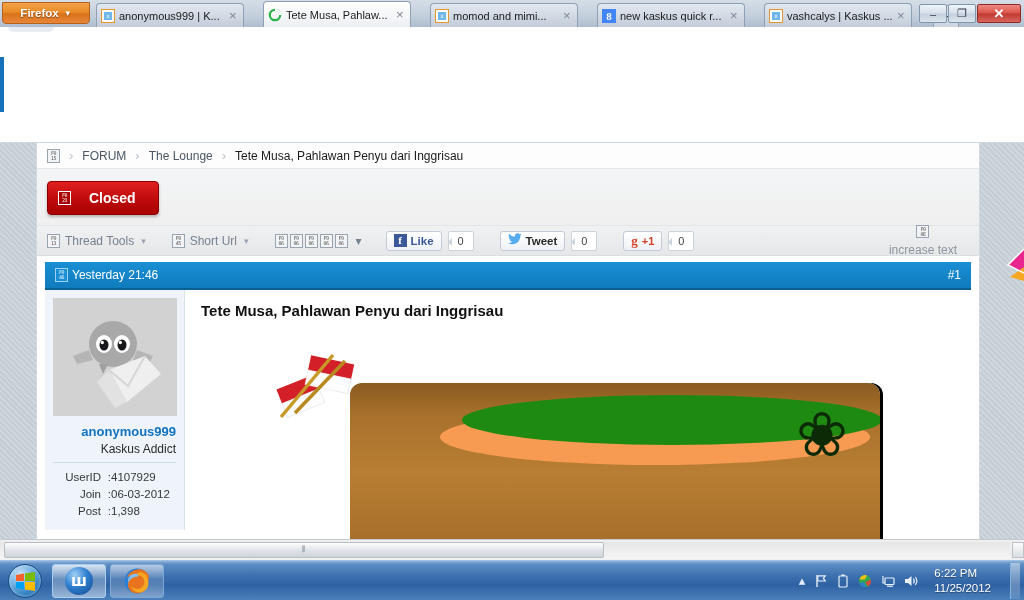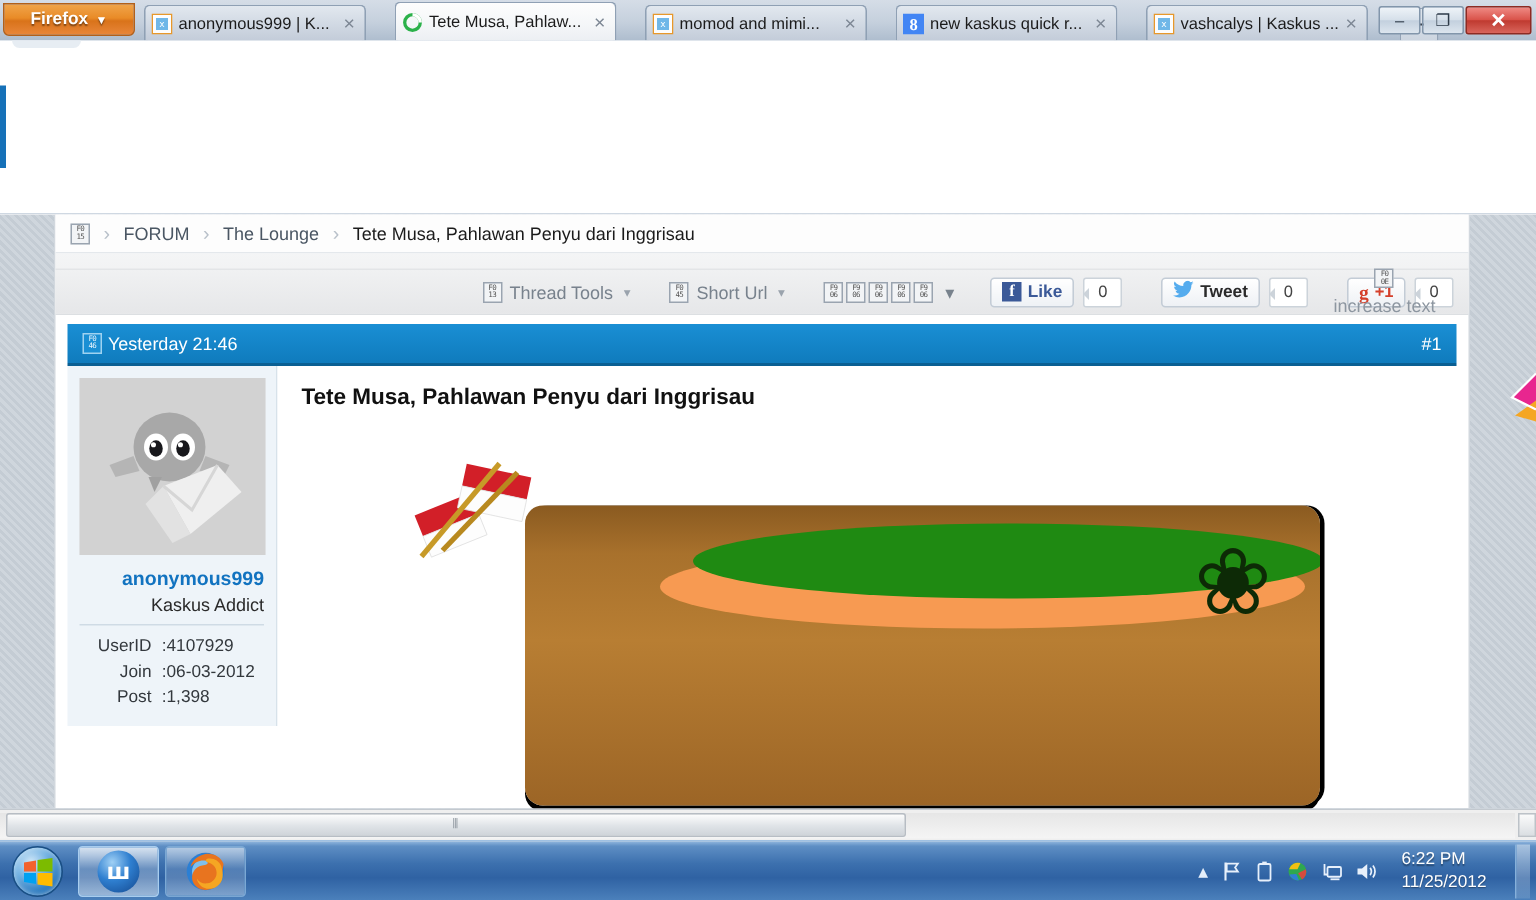--- a/index.html
+++ b/index.html
@@ -133,21 +133,20 @@
   }
   .btn-closed .broken-img { border-color: #ffffff; background: #a80000; color: #fff; }
 
   .tools-row {
     display: flex; align-items: center; height: 30px;
     padding: 0 10px 0 10px; gap: 0;
     background: linear-gradient(to bottom,#f0f1f2,#e6e7e9);
     border-top: 1px solid #e3e5e7;
     font-size: 12px; color: #78828d;
     position: relative;
-    justify-content: flex-end;
   }
   .tool-item { display: flex; align-items: center; gap: 5px; margin-right: 26px; }
   .tool-item .dd { color: #9aa3ad; font-size: 9px; margin-left: 2px; }
   .stars { display: flex; align-items: center; gap: 2px; margin-right: 8px; }
   .social { display: flex; align-items: center; gap: 26px; margin-left: 24px; }
   .social-unit { display: flex; align-items: center; }
   .sbtn {
     display: inline-flex; align-items: center; gap: 4px; height: 20px;
     padding: 0 7px; border: 1px solid #c3ccd6; border-radius: 3px;
     background: linear-gradient(to bottom,#ffffff,#eef1f5);
@@ -427,20 +426,29 @@
           </span>
         <span class="sep">›</span>
         <a href="#">FORUM</a>
         <span class="sep">›</span>
         <a href="#">The Lounge</a>
         <span class="sep">›</span>
         <span class="current">Tete Musa, Pahlawan Penyu dari Inggrisau</span>
       </div>
 
       <div class="toolbar-area">
+        <div class="closed-row">
+          <div class="btn-closed">
+            <span class="broken-img">
+                <b>F0</b>
+                <b>23</b>
+              </span>
+            <span>Closed</span>
+          </div>
+        </div>
 
         <div class="tools-row">
           <div class="tool-item">
             <span class="broken-img">
                 <b>F0</b>
                 <b>13</b>
               </span>
             <span>Thread Tools</span>
             <span class="dd">▾</span>
           </div>

